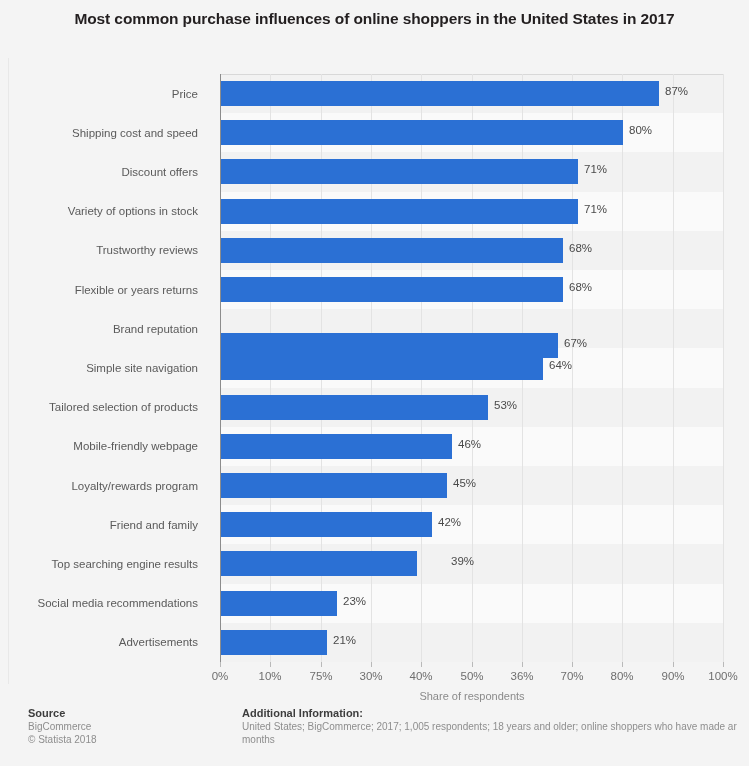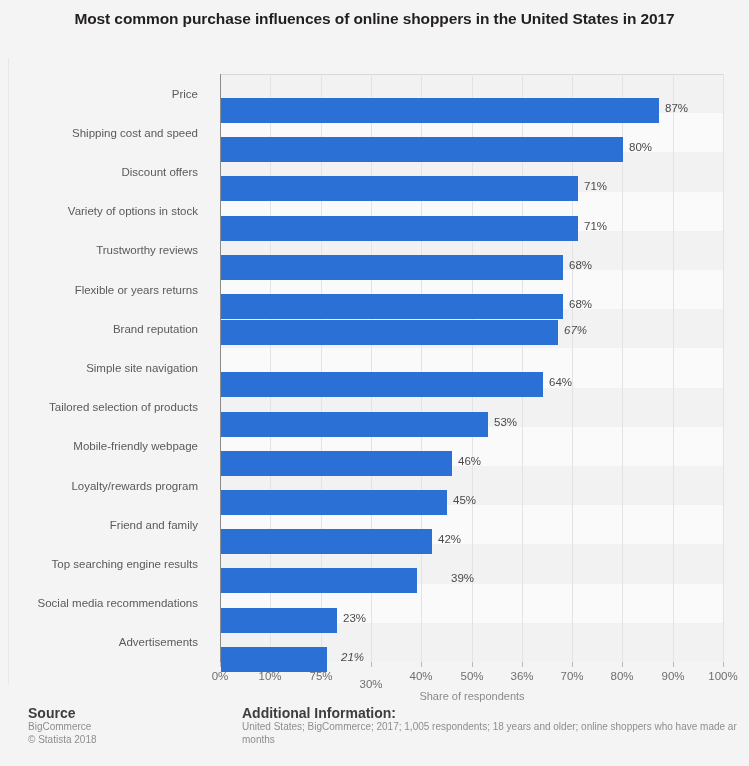--- a/index.html
+++ b/index.html
@@ -111,21 +111,20 @@
   .row-band.odd  { background: #f2f2f2; }
   .row-band.even { background: #fafafa; }
 
   
   .bars-layer {
     position: absolute;
     left: 0;
     top: 0;
     width: 504px;
     height: 588px;
-    margin-top: 17px;
   }
   .bar-row {
     position: absolute;
     left: 0;
     width: 504px;
     height: 39.2px;
   }
   .bar {
     position: absolute;
     left: 1px;
@@ -195,21 +194,21 @@
     width: 200px;
   }
   .footer-extra {
     position: absolute;
     left: 242px;
     top: 6px;
     width: 505px;
     overflow: hidden;
   }
   .footer-head {
-    font-size: 14px;
+    font-size: 11px;
     font-weight: bold;
     color: #3d3d3d;
     line-height: 14px;
     white-space: nowrap;
   }
   .footer-line {
     font-size: 10px;
     color: #8e8e8e;
     line-height: 13px;
     white-space: nowrap;
@@ -312,21 +311,21 @@
             <div class="bar-value" style="left: 364px;">71%</div>
           </div>
           <div class="bar-row" style="top: 156.8px; height: 39.2px;">
             <div class="bar" title="Trustworthy reviews: 68%" style="width: 342px; background: rgb(43, 112, 212);"></div>
             <div class="bar-value" style="left: 349px;">68%</div>
           </div>
           <div class="bar-row" style="top: 196px; height: 39.2px;">
             <div class="bar" title="Flexible or free returns: 68%" style="width: 342px; background: rgb(43, 112, 212);"></div>
             <div class="bar-value" style="left: 349px;">68%</div>
           </div>
-          <div class="bar-row" style="top: 222px; height: 39.2px; font-style: italic;">
+          <div class="bar-row" style="top: 252px; height: 39.2px;">
             <div class="bar" title="Brand reputation: 67%" style="width: 337px; background: rgb(43, 112, 212);"></div>
             <div class="bar-value" style="left: 344px;">67%</div>
           </div>
           <div class="bar-row" style="top: 274.4px; height: 39.2px;">
             <div class="bar" title="Simple site navigation: 64%" style="width: 322px; background: rgb(43, 112, 212);"></div>
             <div class="bar-value" style="left: 329px;">64%</div>
           </div>
           <div class="bar-row" style="top: 313.6px; height: 39.2px;">
             <div class="bar" title="Tailored selection of products: 53%" style="width: 267px; background: rgb(43, 112, 212);"></div>
             <div class="bar-value" style="left: 274px;">53%</div>
@@ -346,31 +345,31 @@
           <div class="bar-row" style="top: 470.4px; height: 39.2px;">
             <div class="bar" title="Top searching engine results: 39%" style="width: 196px; background: rgb(43, 112, 212);"></div>
             <div class="bar-value" style="left: 203px; padding-left: 28px;">39%</div>
           </div>
           <div class="bar-row" style="top: 509.6px; height: 39.2px;">
             <div class="bar" title="Social media recommendations: 23%" style="width: 116px; background: rgb(43, 112, 212);"></div>
             <div class="bar-value" style="left: 123px;">23%</div>
           </div>
           <div class="bar-row" style="top: 548.8px; height: 39.2px;">
             <div class="bar" title="Advertisements: 21%" style="width: 106px; background: rgb(43, 112, 212);"></div>
-            <div class="bar-value" style="left: 121px; font-style: italic;">21%</div>
+            <div class="bar-value" style="left: 113px;">21%</div>
           </div>
         </div>
       <div class="y-axis-line"></div>
     </div>
 
     <div class="x-axis-labels">
         <div class="x-tick-label" style="left: 211px;">0%</div>
         <div class="x-tick-label" style="left: 261px;">10%</div>
         <div class="x-tick-label" style="left: 312px;">75%</div>
-        <div class="x-tick-label" style="left: 362px; margin-top: 8px;">30%</div>
+        <div class="x-tick-label" style="left: 362px;">30%</div>
         <div class="x-tick-label" style="left: 412px;">40%</div>
         <div class="x-tick-label" style="left: 463px;">50%</div>
         <div class="x-tick-label" style="left: 513px;">36%</div>
         <div class="x-tick-label" style="left: 563px;">70%</div>
         <div class="x-tick-label" style="left: 613px;">80%</div>
         <div class="x-tick-label" style="left: 664px;">90%</div>
         <div class="x-tick-label" style="left: 714px;">100%</div>
       </div>
     <div class="x-axis-title">Share of respondents</div>
   </div>

